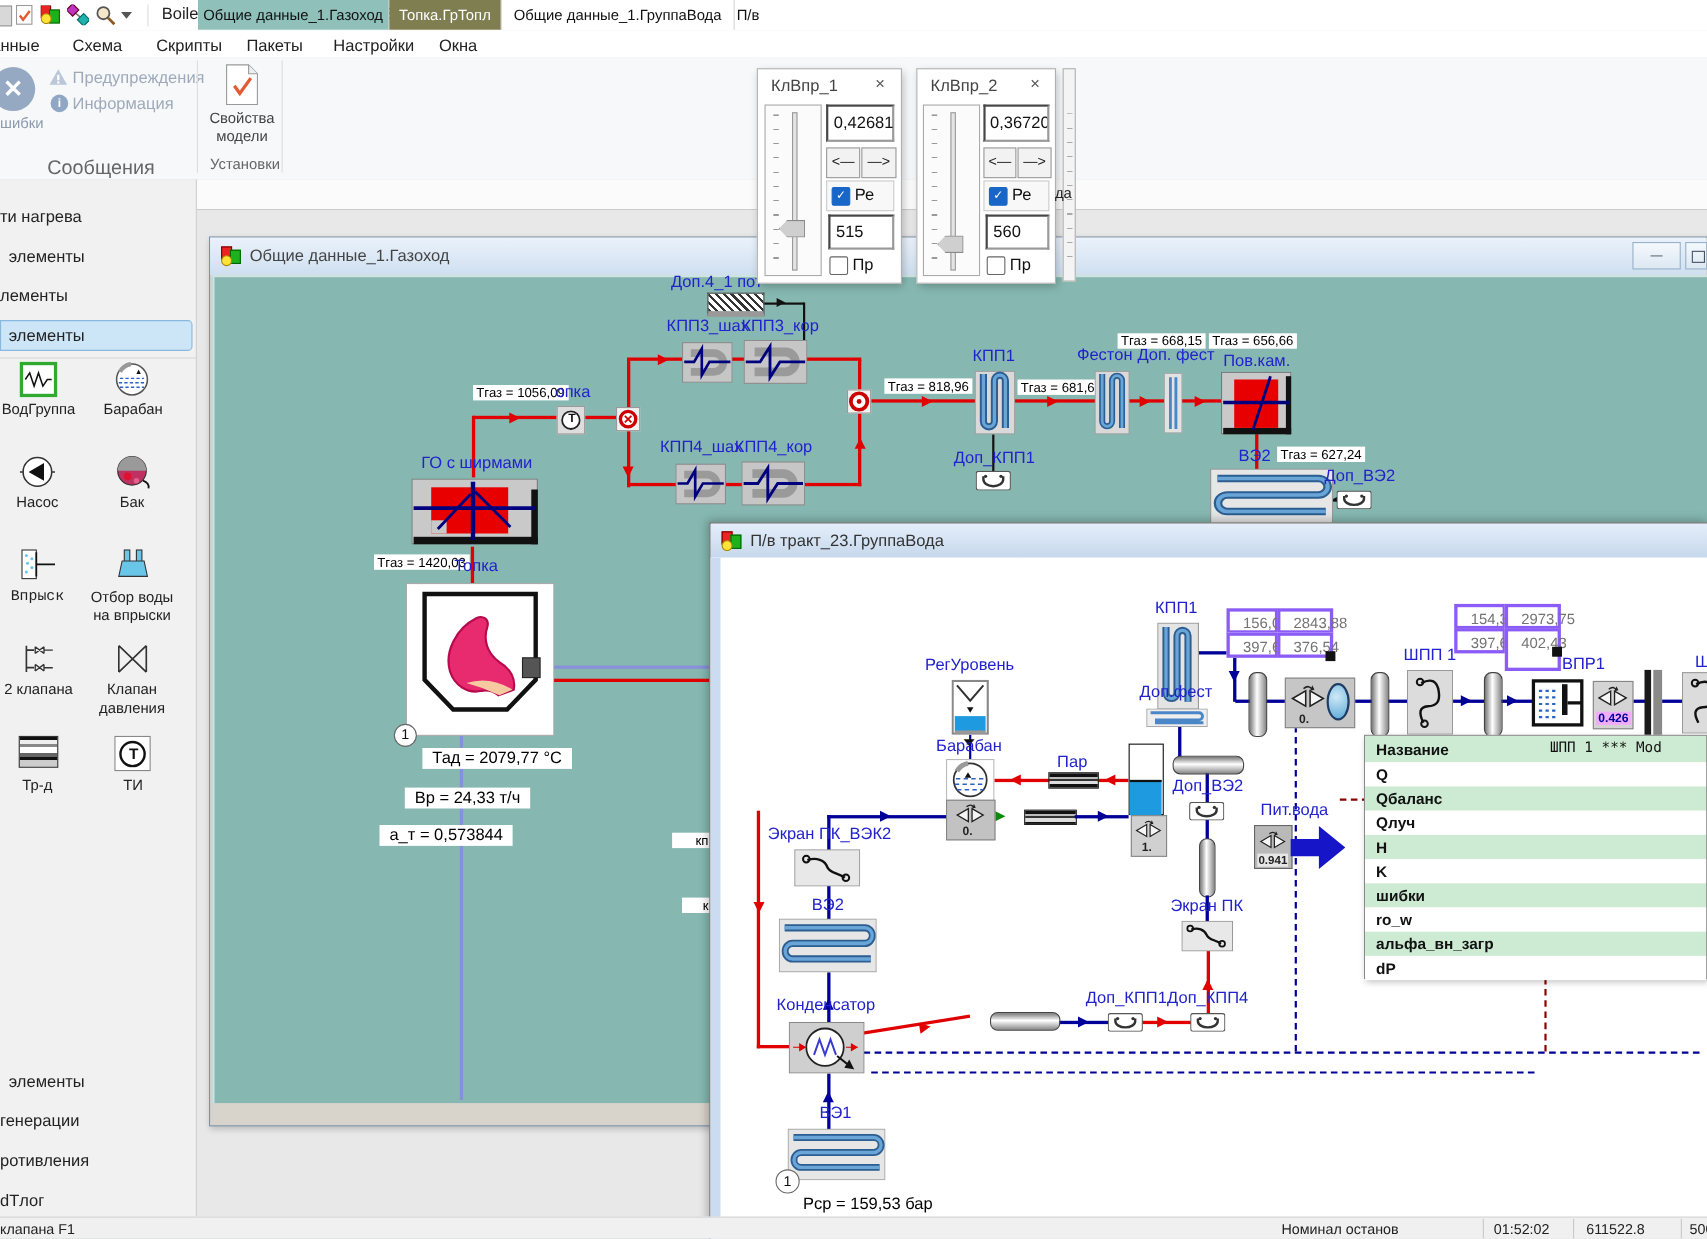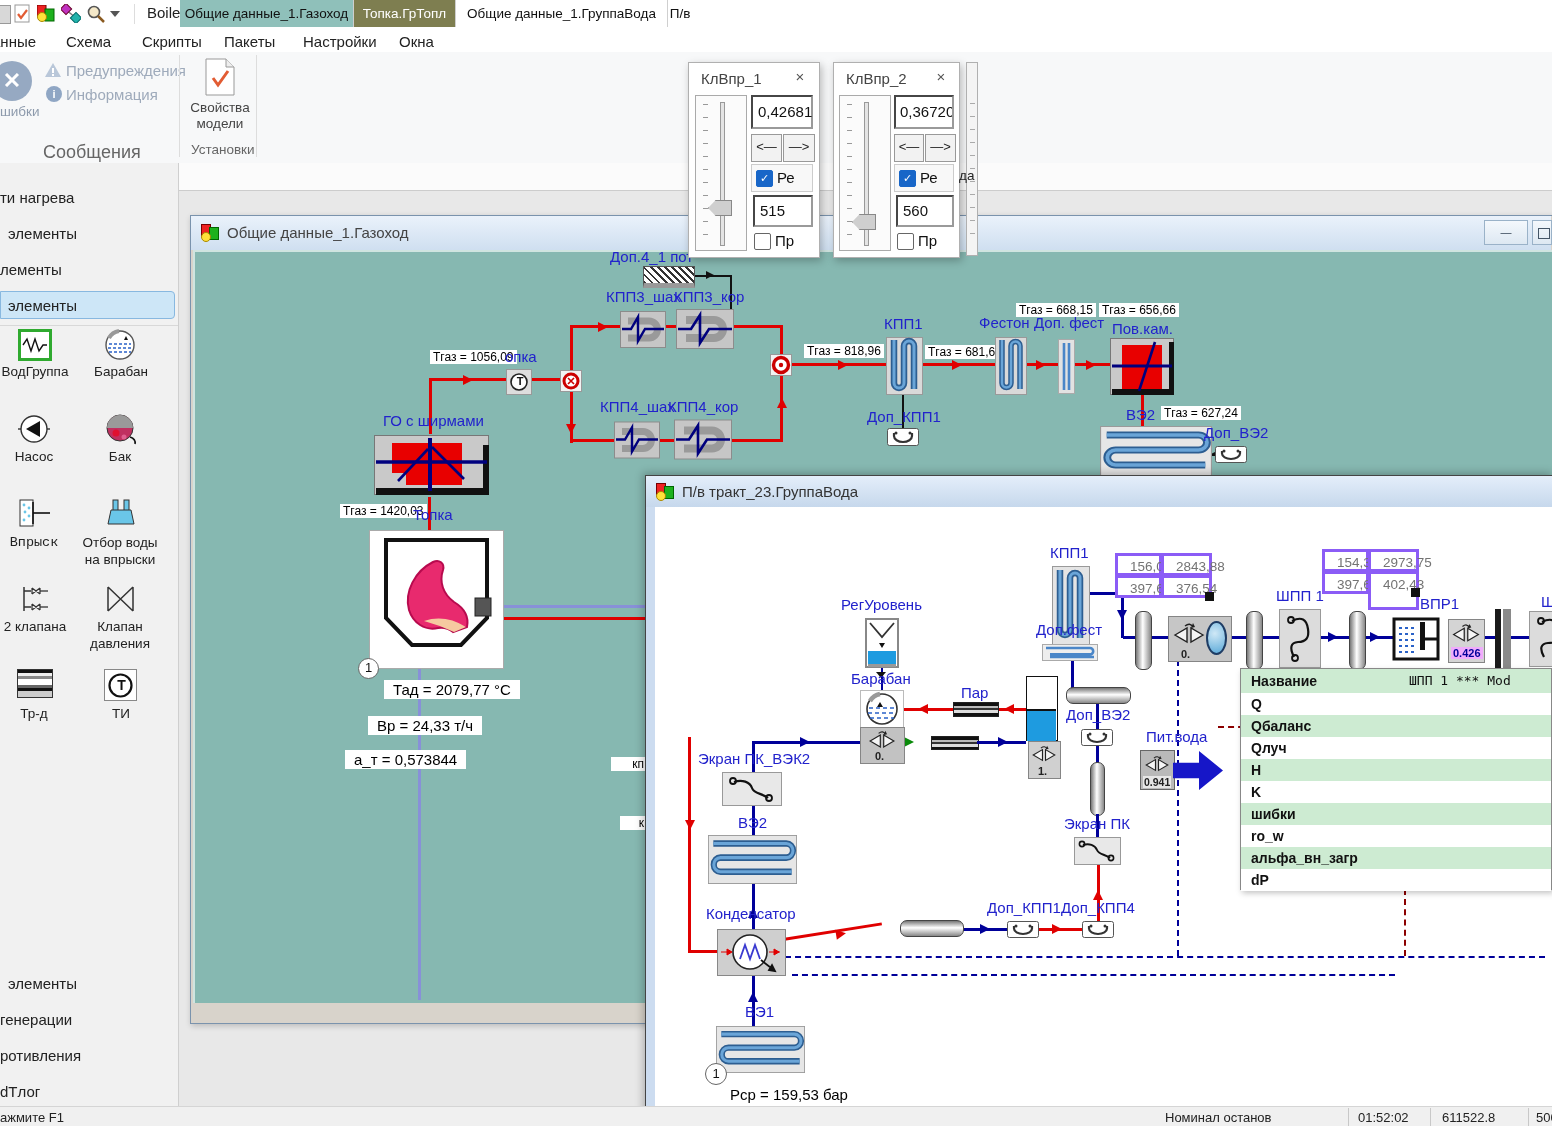--- a/index.html
+++ b/index.html
@@ -782,21 +782,21 @@
     </div>
     <div class="dfield" style="left:62px;top:132px;width:58px;height:32px;line-height:28px;padding-left:5px;box-sizing:border-box;">560</div>
     <div class="a" style="left:60px;top:168px;width:60px;height:22px;">
       <div class="cbx" style="left:3px;top:2px;"></div>
       <div class="a nw" style="left:24px;top:1px;font-size:15px;color:#111;">Пр</div>
     </div>
   </div>
   <div class="a" style="left:966px;top:62px;width:12px;height:194px;background:#f4f4f4;border:1px solid #b0b0b0;box-sizing:border-box;z-index:50;background-image:repeating-linear-gradient(180deg,#aaa 0 1px,transparent 1px 13px);background-position:3px 40px;background-size:5px 140px;background-repeat:no-repeat;"></div>
 
   <div class="a" style="left:0;top:1106px;width:1552px;height:20px;background:#f0f0f0;border-top:1px solid #d5d5d5;z-index:60;">
-    <div class="statxt" style="left:0;top:3px;">ажмите F1</div>
+    <div class="statxt" style="left:0;top:3px;">клапана F1</div>
     <div class="statxt" style="left:1165px;top:3px;">Номинал останов</div>
     <div class="a" style="left:1348px;top:1px;width:1px;height:19px;background:#c8c8c8;"></div>
     <div class="statxt" style="left:1358px;top:3px;">01:52:02</div>
     <div class="a" style="left:1430px;top:1px;width:1px;height:19px;background:#c8c8c8;"></div>
     <div class="statxt" style="left:1442px;top:3px;">611522.8</div>
     <div class="a" style="left:1528px;top:1px;width:1px;height:19px;background:#c8c8c8;"></div>
     <div class="statxt" style="left:1536px;top:3px;">500</div>
   </div>
 
 </div>

